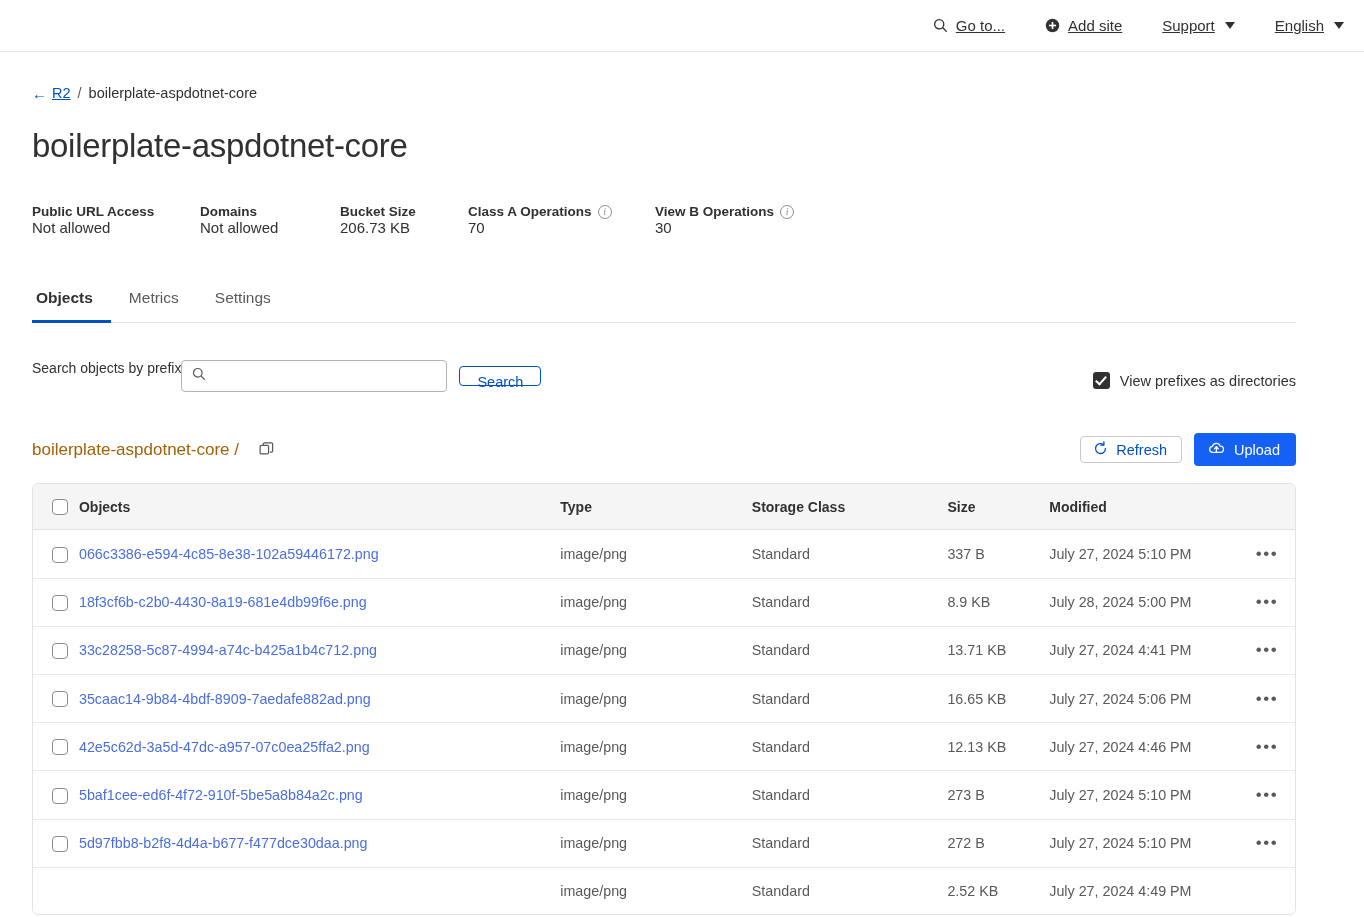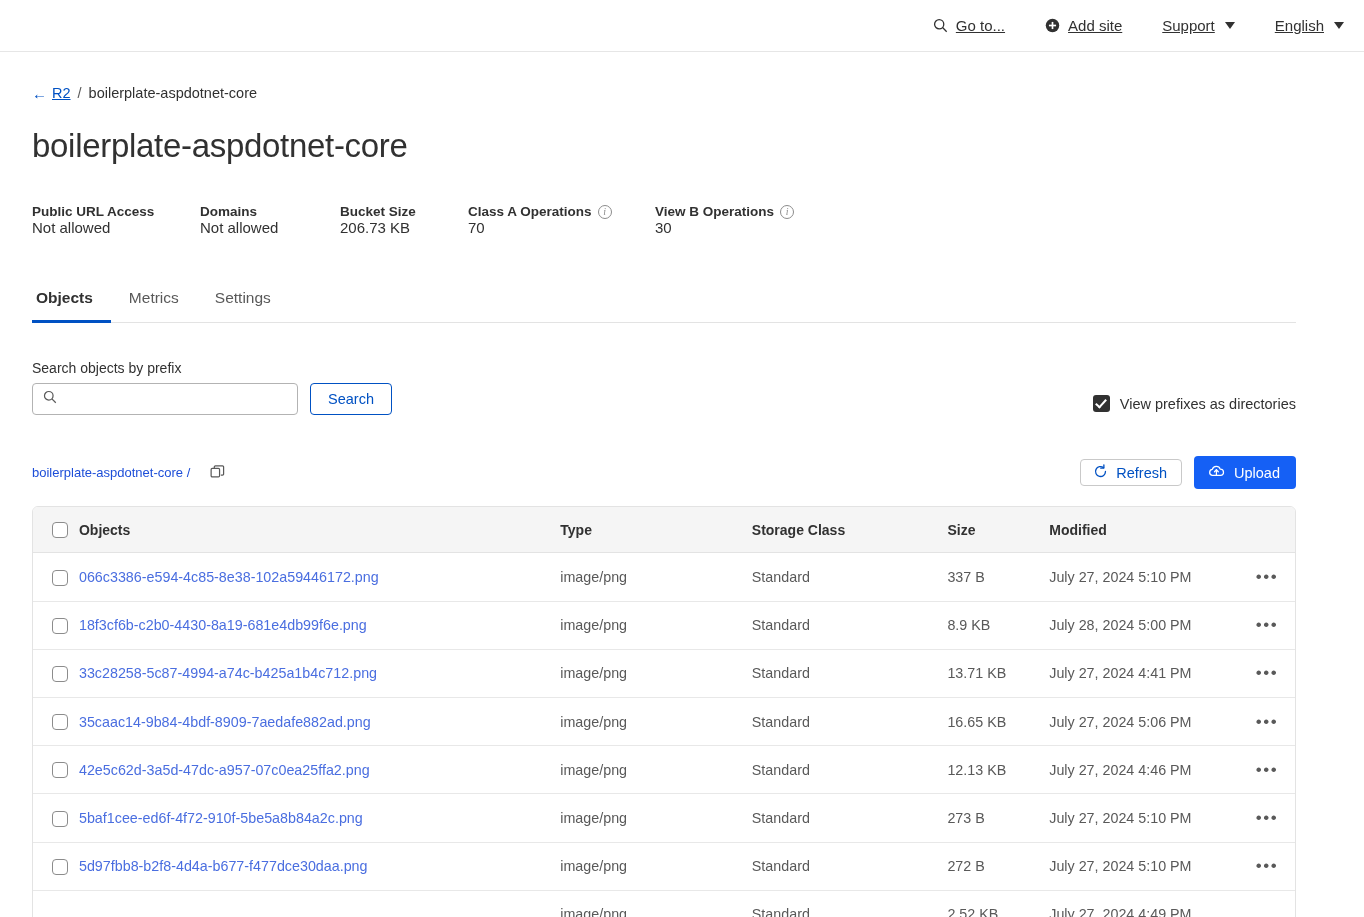--- a/index.html
+++ b/index.html
@@ -143,21 +143,21 @@
   }
 
   
   .searchrow {
     margin-top: 37px;
     display: flex;
     align-items: flex-end;
     justify-content: space-between;
     width: 1264px;
   }
-  .search-left { display: flex; flex-direction: column; }
+  .search-left { display: flex; flex-direction: row; }
   .search-label {
     font-size: 14px;
     color: #313131;
     margin-bottom: 7px;
   }
   .search-controls { display: flex; align-items: center; gap: 12px; }
   .search-box {
     width: 266px;
     height: 32px;
     border: 1px solid #b3b3b3;
@@ -171,21 +171,21 @@
   .search-box input {
     border: none;
     outline: none;
     font-size: 14px;
     font-family: "Liberation Sans", sans-serif;
     color: #313131;
     width: 100%;
     background: transparent;
   }
   .btn-search {
-    height: 32px;
+    height: 20px;
     padding: 0 17px;
     border: 1px solid #0051c3;
     border-radius: 4px;
     background: #fff;
     color: #0051c3;
     font-size: 14.5px;
     font-family: "Liberation Sans", sans-serif;
     cursor: pointer;
     line-height: 30px;
   }
@@ -220,22 +220,22 @@
     margin-top: 41px;
     display: flex;
     align-items: center;
     justify-content: space-between;
     width: 1264px;
   }
   .path-left {
     display: flex;
     align-items: center;
     gap: 20px;
-    font-size: 13px;
-    color: #1d4ed8;
+    font-size: 17px;
+    color: #a16207;
   }
   .copy-icon { cursor: pointer; display: inline-flex; }
   .path-btns { display: flex; align-items: center; gap: 12px; }
   .btn-refresh {
     height: 27px;
     padding: 0 14px 0 12px;
     border: 1px solid #c9c9c9;
     border-radius: 4px;
     background: #fff;
     color: #0051c3;

